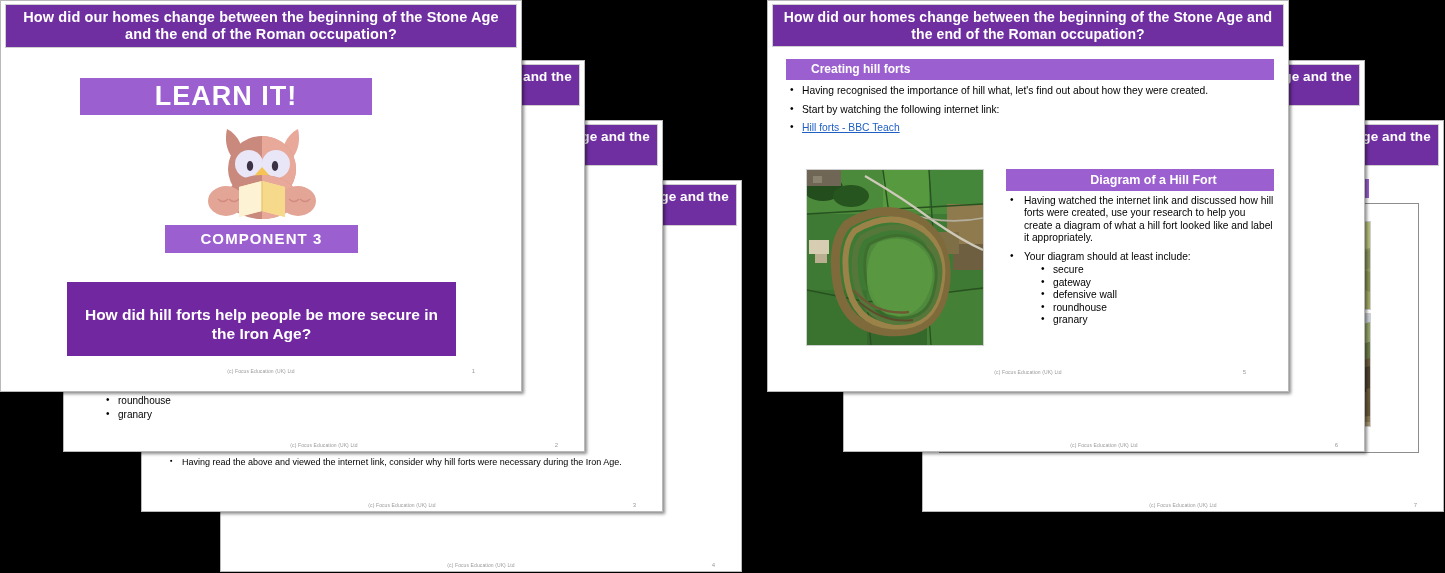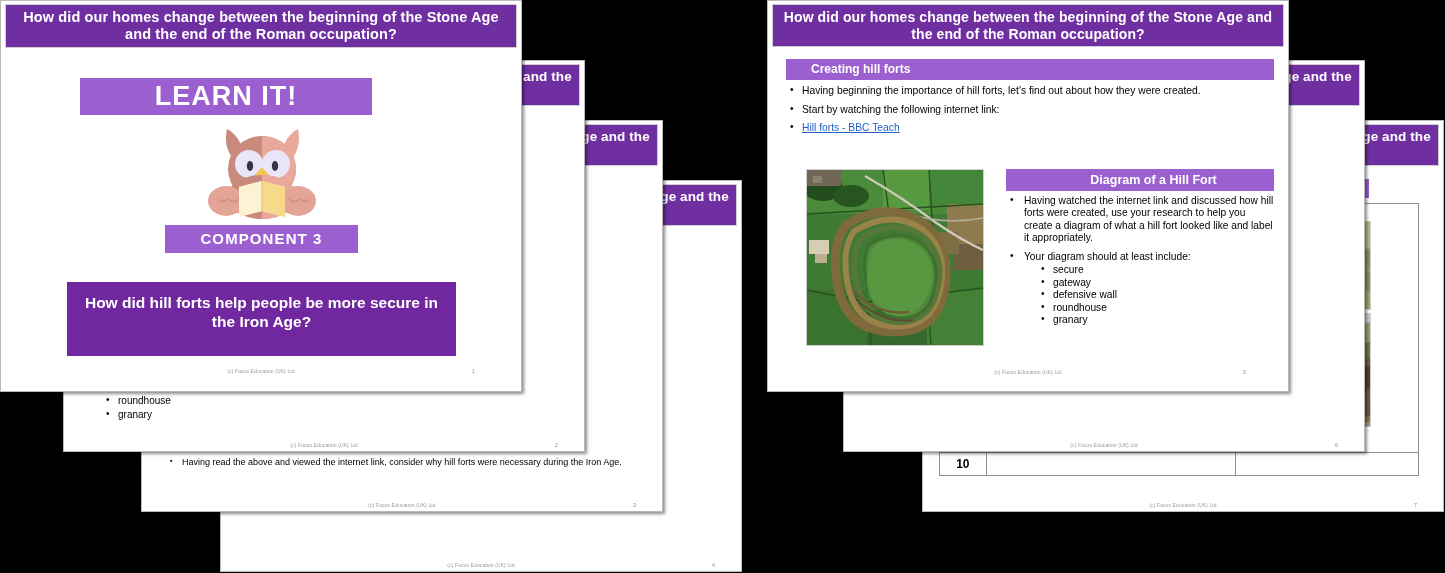--- a/index.html
+++ b/index.html
@@ -69,21 +69,21 @@
   .comp-bar{
     position:absolute;background:#9B5FD0;color:#fff;
     text-align:center;font-weight:bold;
     font-size:15px;letter-spacing:1.1px;
     padding:3px 0;box-sizing:border-box;
   }
   .q-bar{
     position:absolute;background:#7027A0;color:#fff;
     text-align:center;font-weight:bold;
     font-size:15.5px;line-height:1.25;
-    padding:11px 10px;box-sizing:border-box;
+    padding:23px 10px;box-sizing:border-box;
   }
 
   
   .owl{position:absolute;}
 
   
   .photo{position:absolute;border:1px solid #cfcfcf;overflow:hidden;}
 
   
   table.grid{border-collapse:collapse;position:absolute;}
@@ -250,25 +250,20 @@
       <div class="banner" style="font-size:13.5px;">How did our homes change between the beginning of the Stone Age and the end of the Roman occupation?</div>
 
       <div class="subbar center" style="left:314px;top:58px;width:132px;height:19px;"></div>
 
       <table class="grid" style="left:16px;top:82px;width:480px;">
         <tbody>
             <tr>
           <td style="width:46px;height:248px;"></td>
           <td style="width:250px;"></td>
           <td style="width:184px;"></td>
-        </tr>
-        <tr>
-          <td style="height:22px;font-size:12px;font-weight:bold;text-align:center;">10</td>
-          <td></td>
-          <td></td>
         </tr>
       </tbody>
         </table>
 
       <div class="photo" style="left:314px;top:100px;width:132px;height:87px;">
         <svg viewBox="0 0 132 87" width="132" height="87" preserveAspectRatio="none" xmlns="http://www.w3.org/2000/svg">
           <rect width="132" height="87" fill="#9aa06a"></rect>
           <path d="M0 0 h132 v26 q-40 10 -72 -2 Q28 16 0 24Z" fill="#b7bd7d"></path>
           <path d="M0 20 q34 -6 62 6 q30 12 70 2 v18 q-40 12 -72 0 Q28 34 0 40Z" fill="#8c9460"></path>
           <path d="M20 30 L44 22 L62 40 L50 58 L26 52Z" fill="#7c8a8e"></path>
@@ -322,21 +317,21 @@
   </div>
 
   <div class="slide" style="left:767px;top:0px;width:522px;height:392px;">
     <div class="slide-inner">
       <div class="banner" style="font-size:14px;">How did our homes change between the beginning of the Stone Age and the end of the Roman occupation?</div>
 
       <div class="subbar" style="left:18px;top:58px;width:488px;height:21px;font-size:12px;line-height:17px;padding-left:25px;">Creating hill forts</div>
 
       <div class="body-text" style="left:20px;top:84px;width:480px;font-size:10.3px;">
         <ul class="bul">
-          <li style="margin-bottom:6px;">Having beginning the importance of hill forts, let's find out about how they were created.</li>
+          <li style="margin-bottom:6px;">Having recognised the importance of hill what, let's find out about how they were created.</li>
           <li style="margin-bottom:6px;">Start by watching the following internet link:</li>
           <li>
             <a class="link" href="#">Hill forts - BBC Teach</a>
           </li>
         </ul>
       </div>
 
       <div class="photo" style="left:38px;top:168px;width:176px;height:175px;">
         <svg viewBox="0 0 176 175" width="176" height="175" preserveAspectRatio="none" xmlns="http://www.w3.org/2000/svg">
           <rect width="176" height="175" fill="#3f7a34"></rect>

